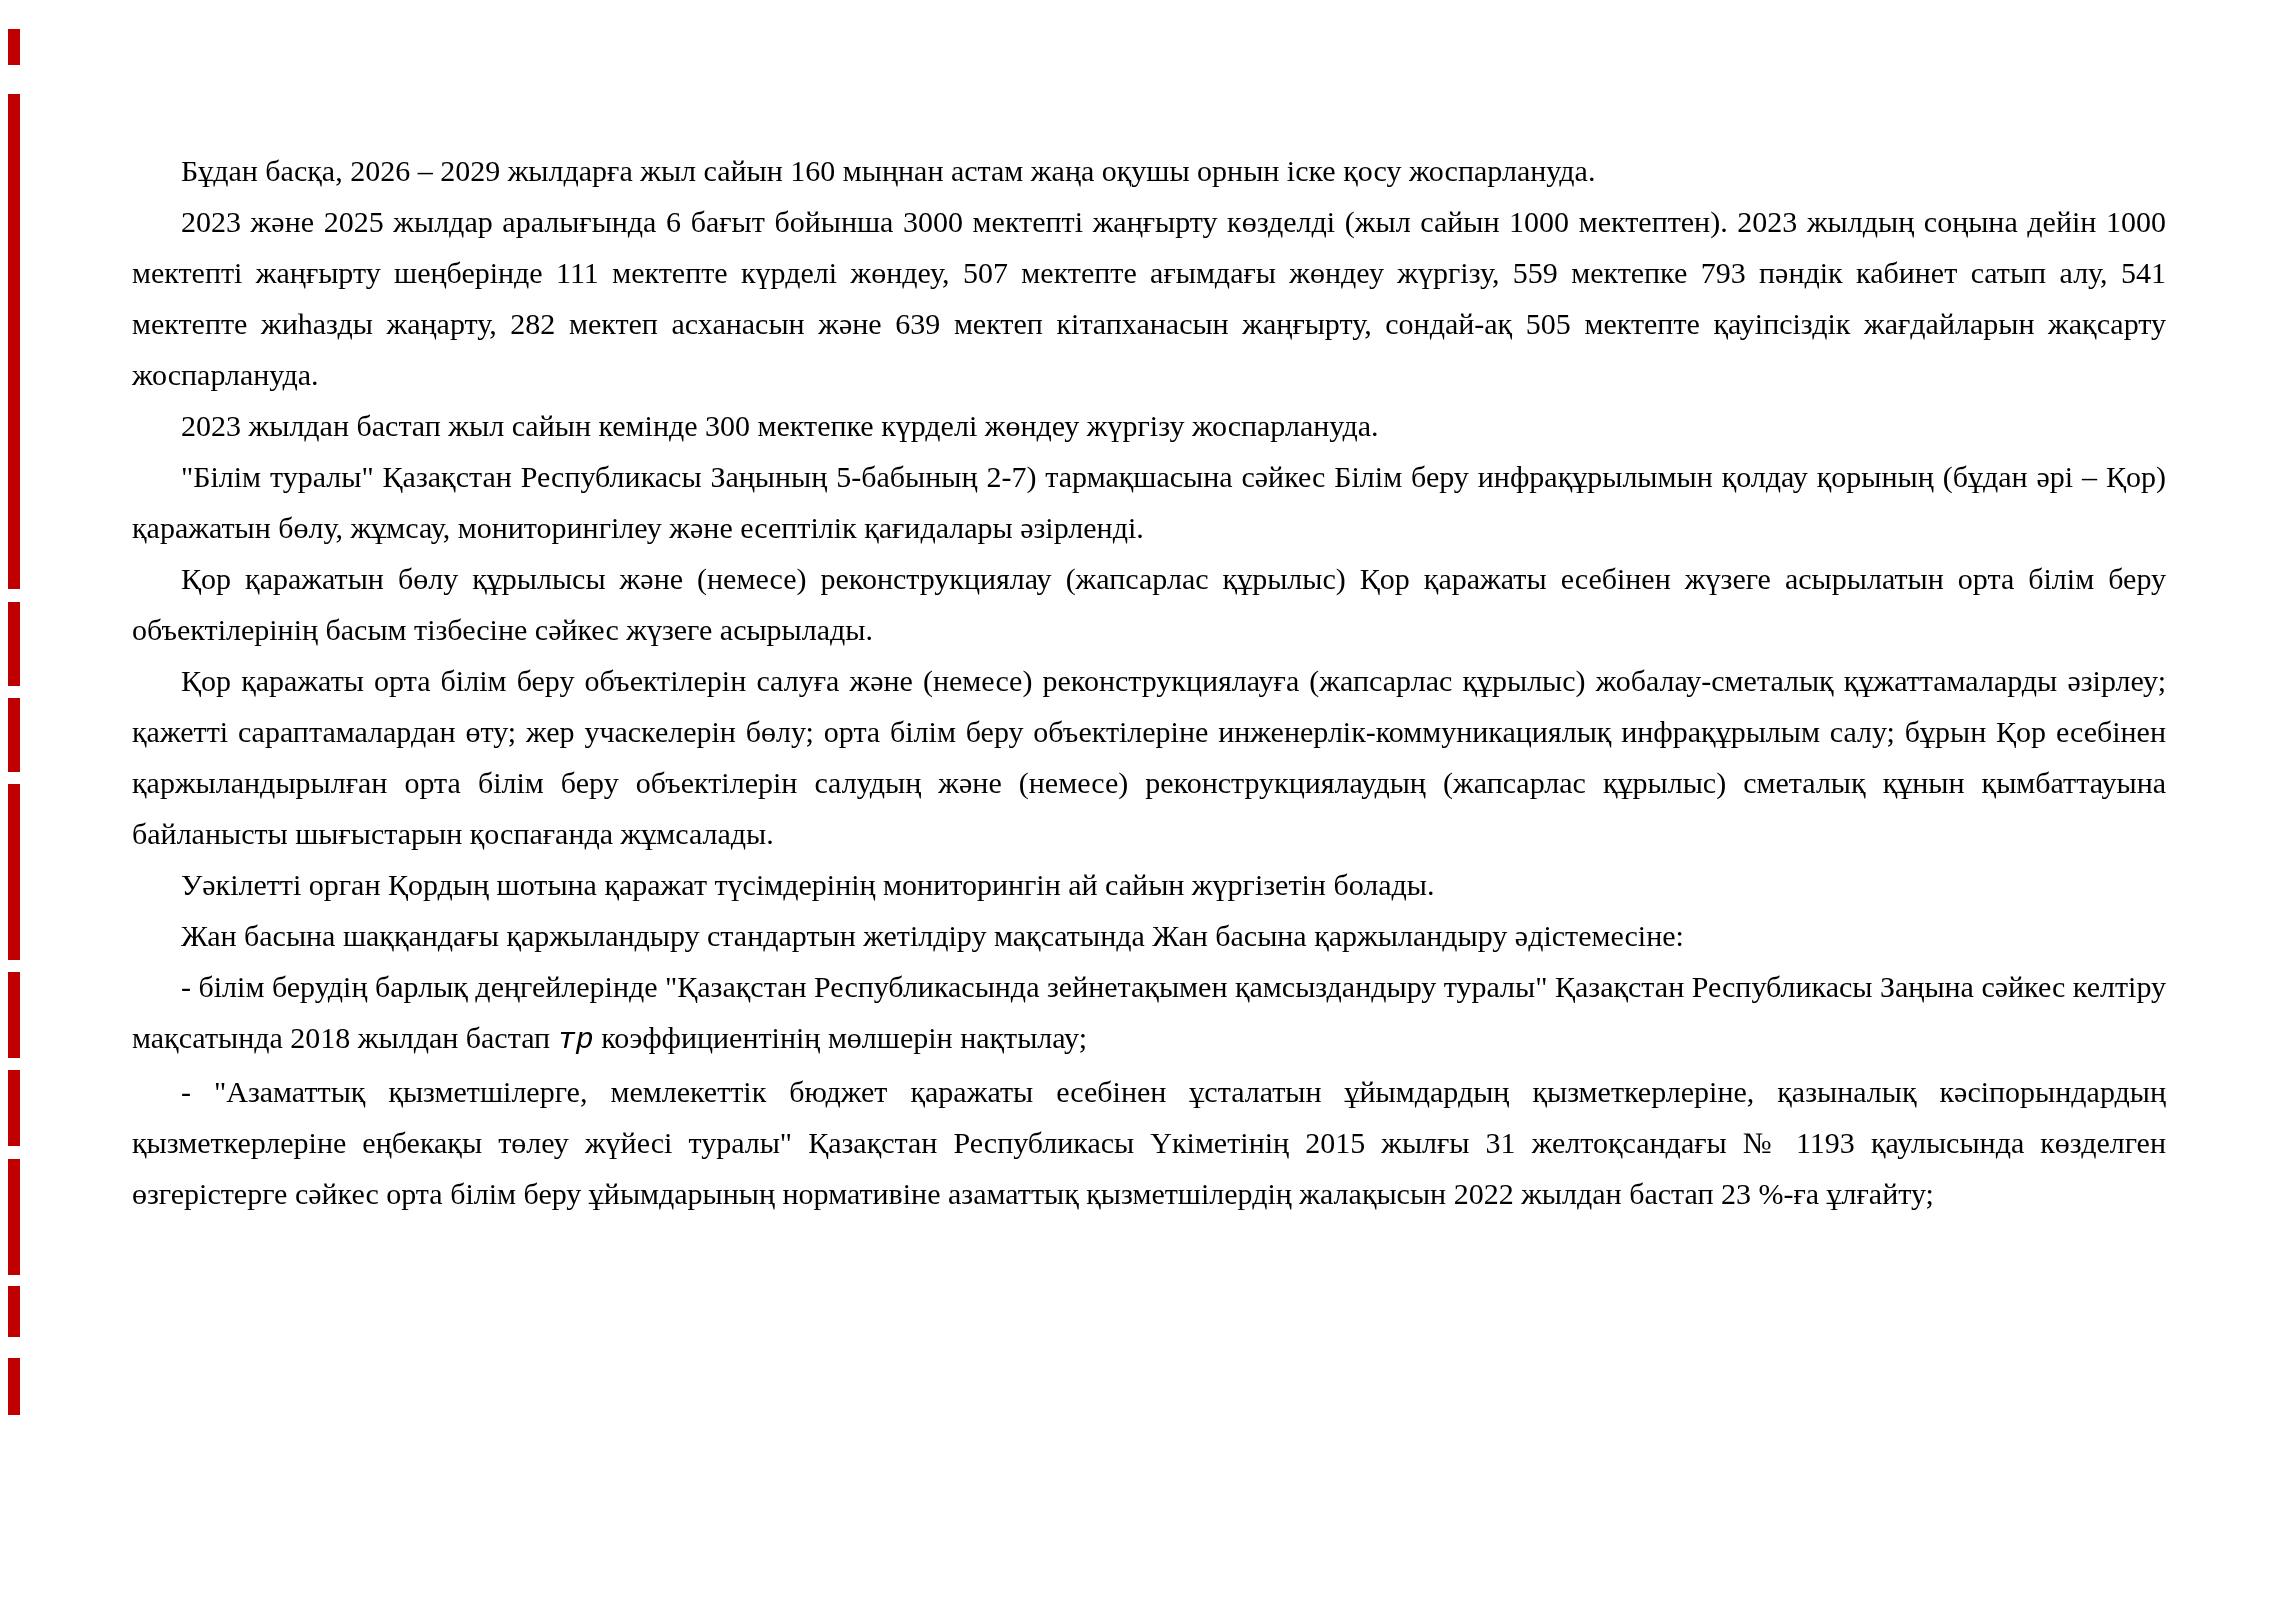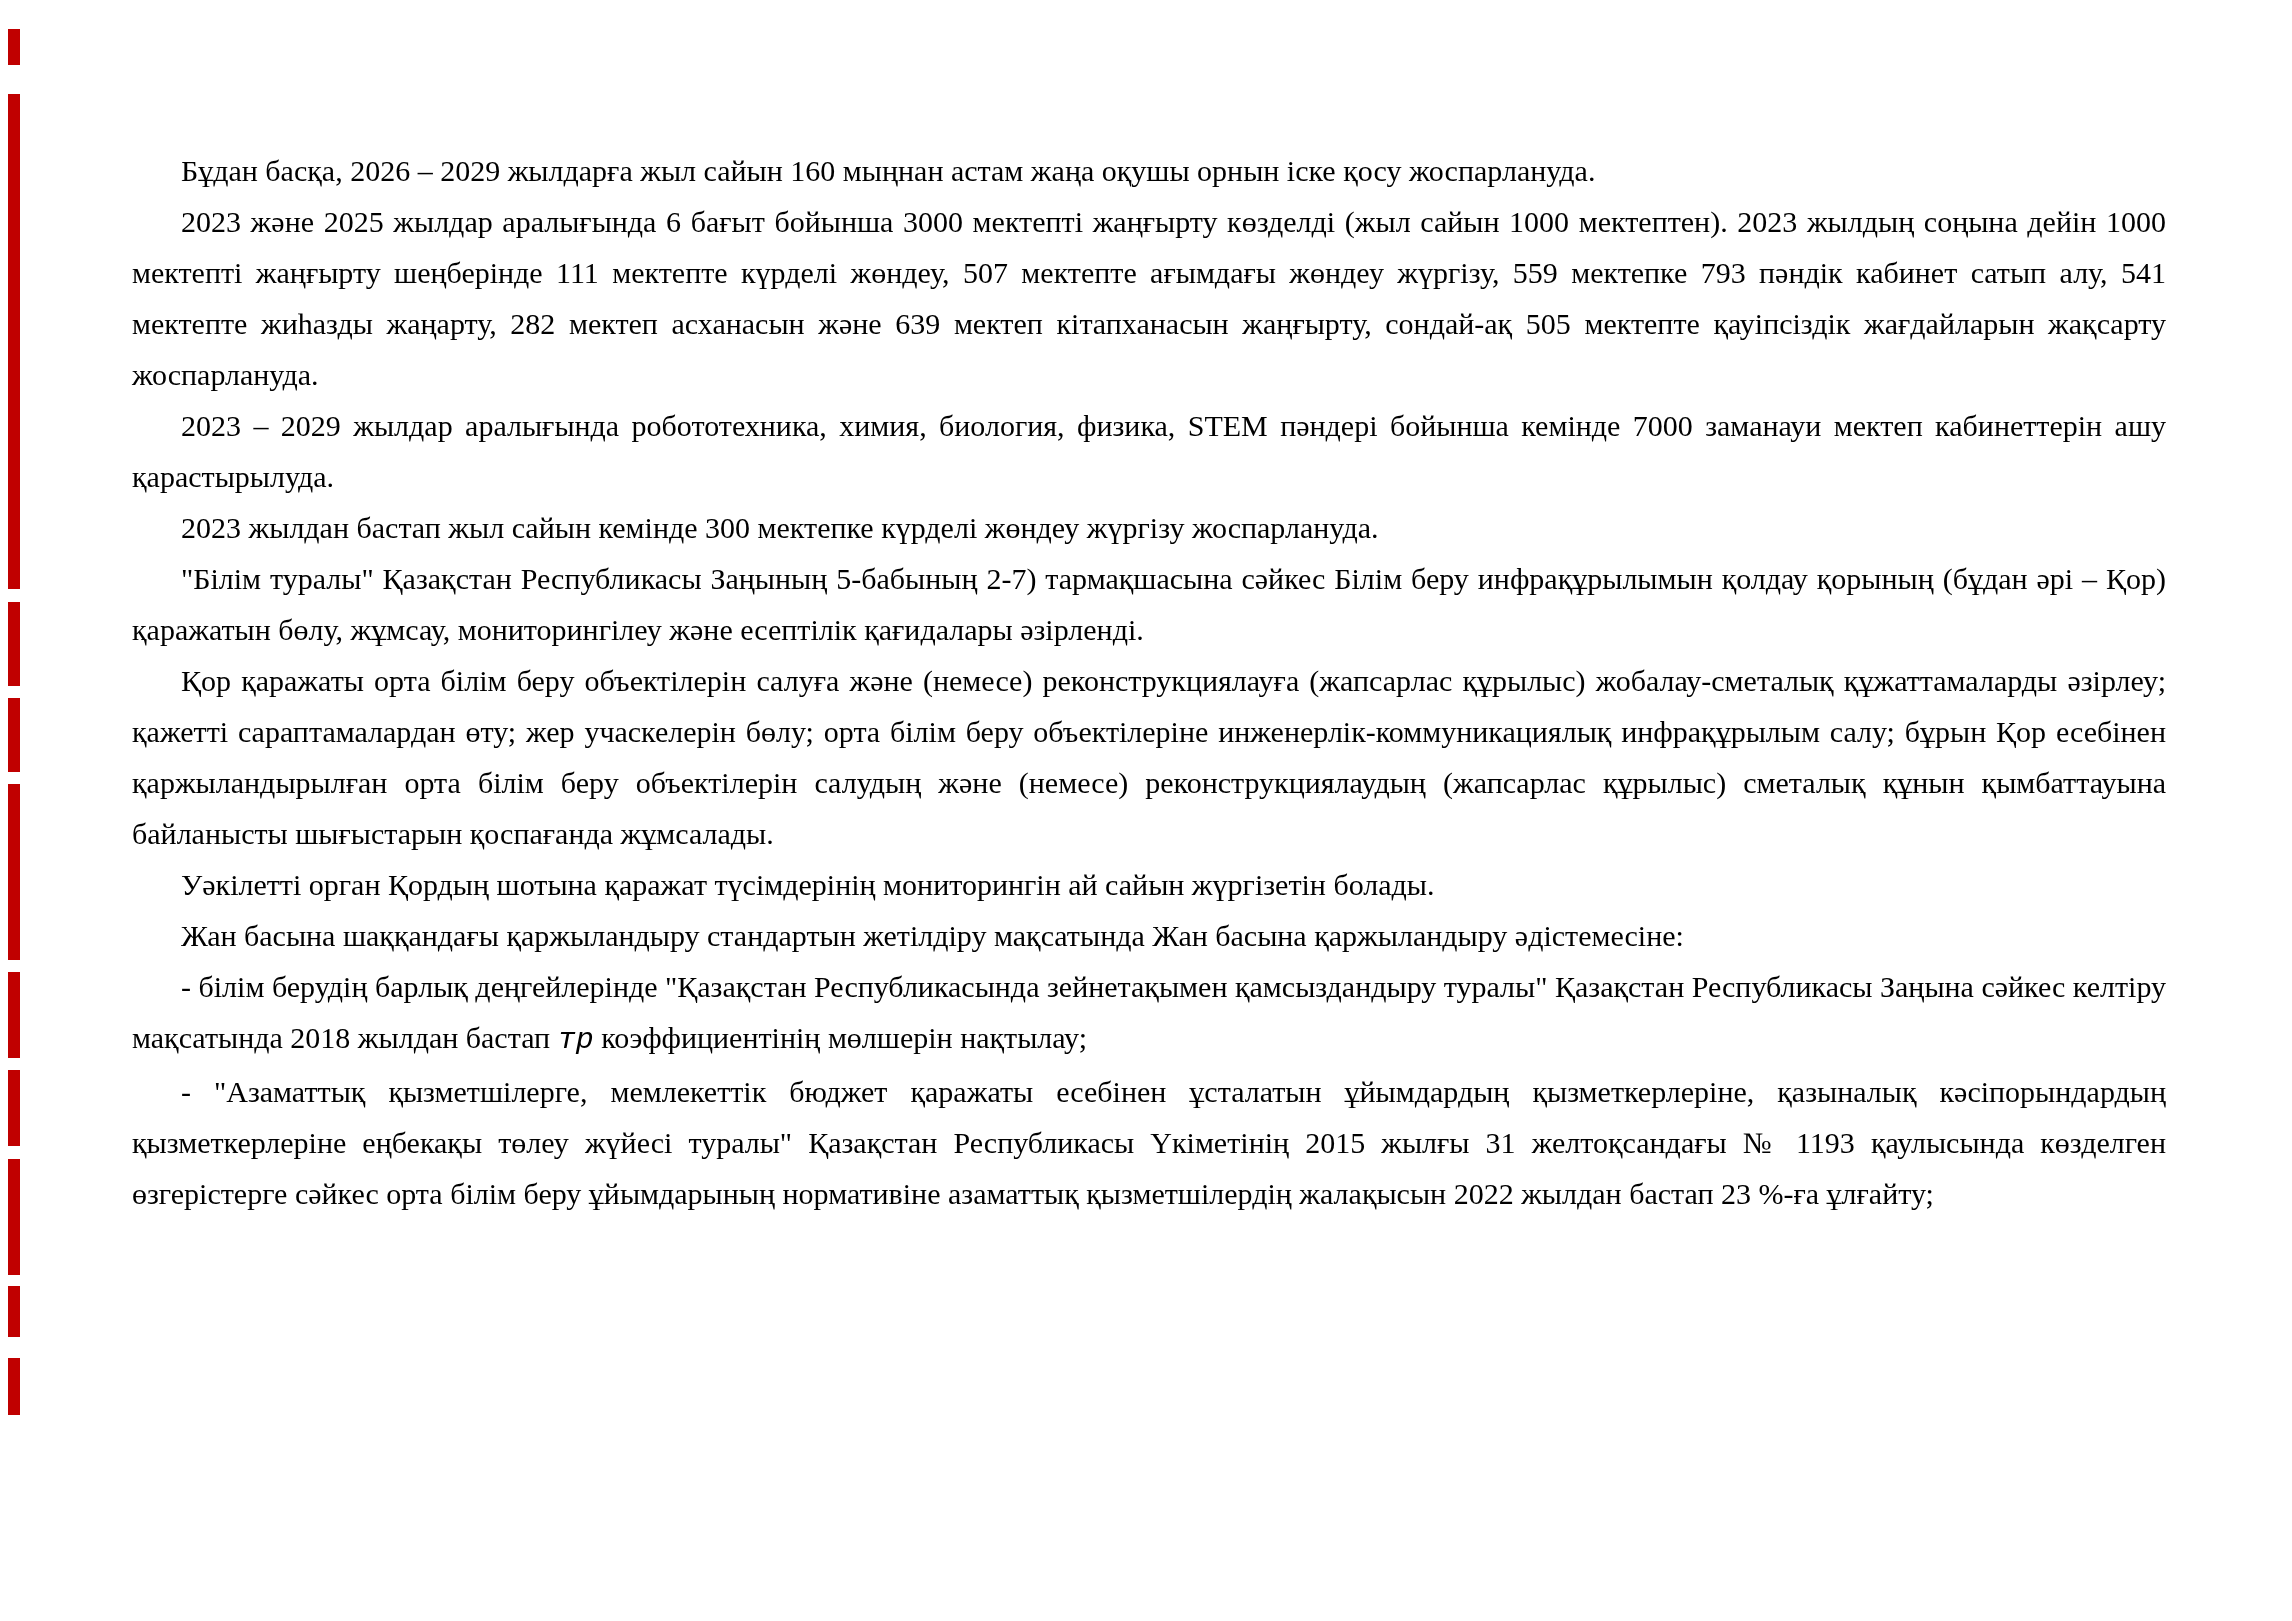--- a/index.html
+++ b/index.html
@@ -57,23 +57,23 @@
       <div class="marker" style="top: 784px; height: 176px; background: rgb(192, 0, 0);"></div>
       <div class="marker" style="top: 972px; height: 86px; background: rgb(192, 0, 0);"></div>
       <div class="marker" style="top: 1070px; height: 76px; background: rgb(192, 0, 0);"></div>
       <div class="marker" style="top: 1159px; height: 116px; background: rgb(192, 0, 0);"></div>
       <div class="marker" style="top: 1286px; height: 51px; background: rgb(192, 0, 0);"></div>
       <div class="marker" style="top: 1358px; height: 57px; background: rgb(192, 0, 0);"></div>
     </div>
   <div class="doc-body">
       <p class="para"><span class="text-run">Бұдан басқа, 2026 – 2029 жылдарға жыл сайын 160 мыңнан астам жаңа оқушы орнын іске қосу жоспарлануда.</span></p>
       <p class="para"><span class="text-run">2023 және 2025 жылдар аралығында 6 бағыт бойынша 3000 мектепті жаңғырту көзделді (жыл сайын 1000 мектептен). 2023 жылдың соңына дейін 1000 мектепті жаңғырту шеңберінде 111 мектепте күрделі жөндеу, 507 мектепте ағымдағы жөндеу жүргізу, 559 мектепке 793 пәндік кабинет сатып алу, 541 мектепте жиһазды жаңарту, 282 мектеп асханасын және 639 мектеп кітапханасын жаңғырту, сондай-ақ 505 мектепте қауіпсіздік жағдайларын жақсарту жоспарлануда.</span></p>
-      <p class="para"><span class="text-run">2023 – 2029 жылдар аралығында робототехника, химия, биология, физика, STEM пәндері бойынша кемінде 7000 заманауи мектеп кабинеттерін ашу қарастырылуда.</span></p>
       <p class="para"><span class="text-run">2023 жылдан бастап жыл сайын кемінде 300 мектепке күрделі жөндеу жүргізу жоспарлануда.</span></p>
       <p class="para"><span class="text-run">"Білім туралы" Қазақстан Республикасы Заңының 5-бабының 2-7) тармақшасына сәйкес Білім беру инфрақұрылымын қолдау қорының (бұдан әрі – Қор) қаражатын бөлу, жұмсау, мониторингілеу және есептілік қағидалары әзірленді.</span></p>
+      <p class="para"><span class="text-run">Қор қаражатын бөлу құрылысы және (немесе) реконструкциялау (жапсарлас құрылыс) Қор қаражаты есебінен жүзеге асырылатын орта білім беру объектілерінің басым тізбесіне сәйкес жүзеге асырылады.</span></p>
       <p class="para"><span class="text-run">Қор қаражаты орта білім беру объектілерін салуға және (немесе) реконструкциялауға (жапсарлас құрылыс) жобалау-сметалық құжаттамаларды әзірлеу; қажетті сараптамалардан өту; жер учаскелерін бөлу; орта білім беру объектілеріне инженерлік-коммуникациялық инфрақұрылым салу; бұрын Қор есебінен қаржыландырылған орта білім беру объектілерін салудың және (немесе) реконструкциялаудың (жапсарлас құрылыс) сметалық құнын қымбаттауына байланысты шығыстарын қоспағанда жұмсалады.</span></p>
       <p class="para"><span class="text-run">Уәкілетті орган Қордың шотына қаражат түсімдерінің мониторингін ай сайын жүргізетін болады.</span></p>
       <p class="para"><span class="text-run">Жан басына шаққандағы қаржыландыру стандартын жетілдіру мақсатында Жан басына қаржыландыру әдістемесіне:</span></p>
       <p class="para"><span class="text-run">- білім берудің барлық деңгейлерінде "Қазақстан Республикасында зейнетақымен қамсыздандыру туралы" Қазақстан Республикасы Заңына сәйкес келтіру мақсатында 2018 жылдан бастап </span><span class="italic-run">тр</span><span class="text-run"> коэффициентінің мөлшерін нақтылау;</span></p>
       <p class="para"><span class="text-run">- "Азаматтық қызметшілерге, мемлекеттік бюджет қаражаты есебінен ұсталатын ұйымдардың қызметкерлеріне, қазыналық кәсіпорындардың қызметкерлеріне еңбекақы төлеу жүйесі туралы" Қазақстан Республикасы Үкіметінің 2015 жылғы 31 желтоқсандағы № 1193 қаулысында көзделген өзгерістерге сәйкес орта білім беру ұйымдарының нормативіне азаматтық қызметшілердің жалақысын 2022 жылдан бастап 23 %-ға ұлғайту;</span></p>
     </div>
 </div>
 
 
 </body></html>

